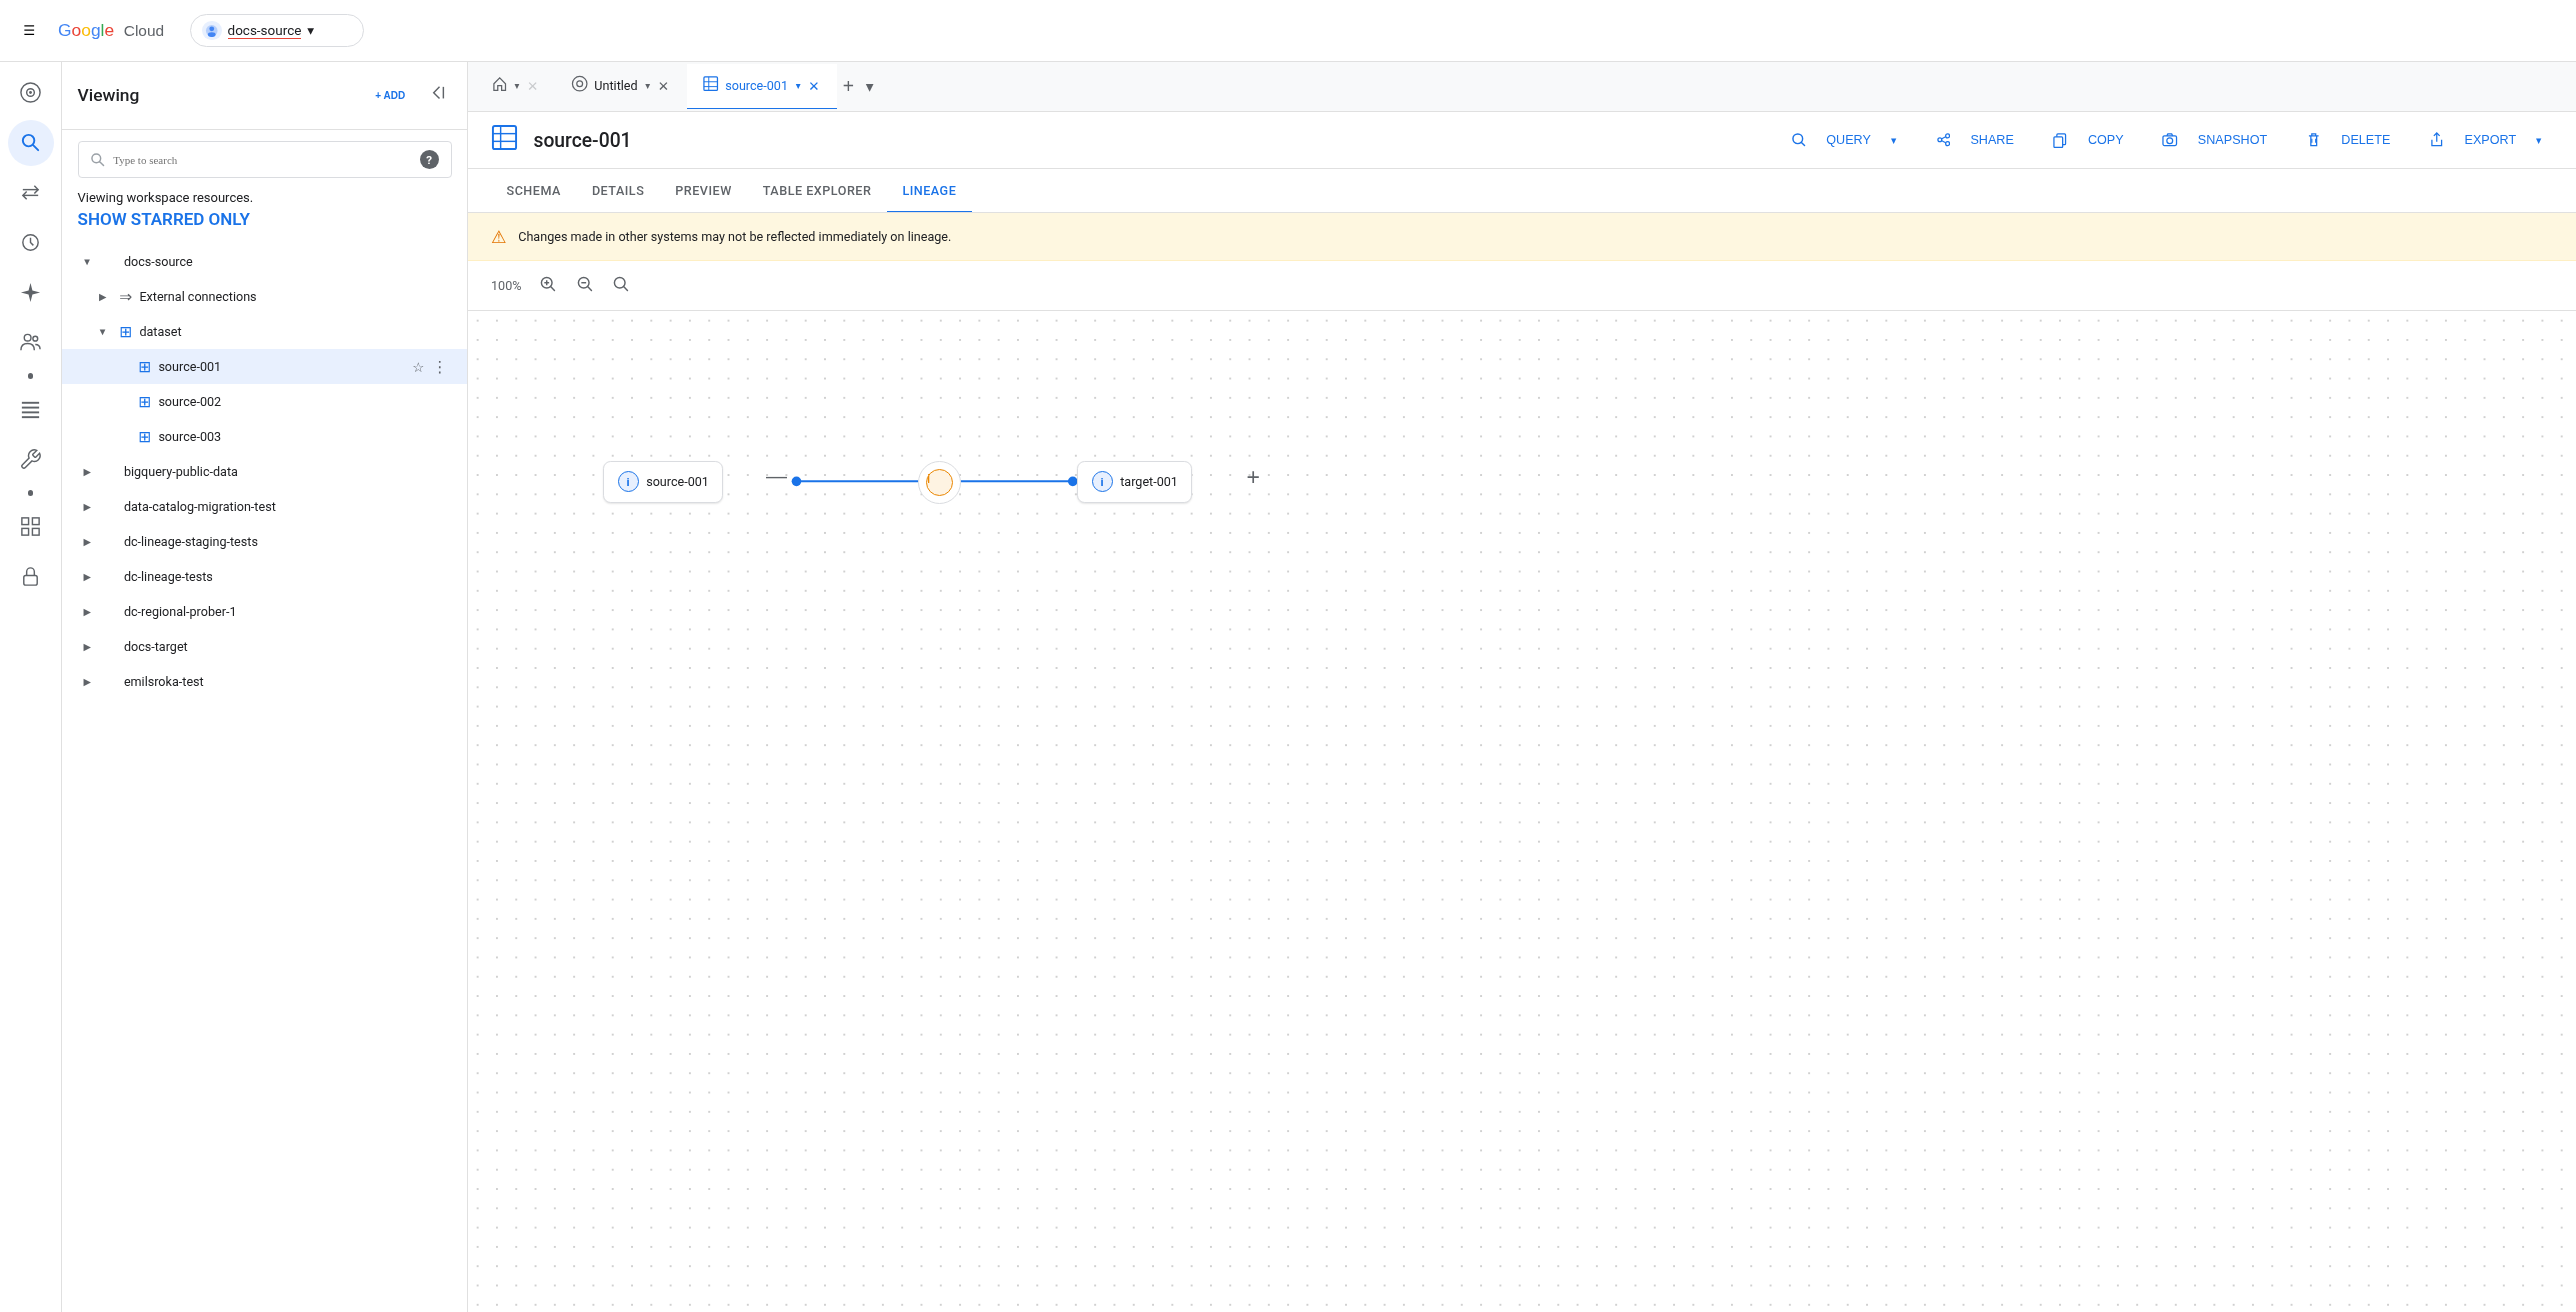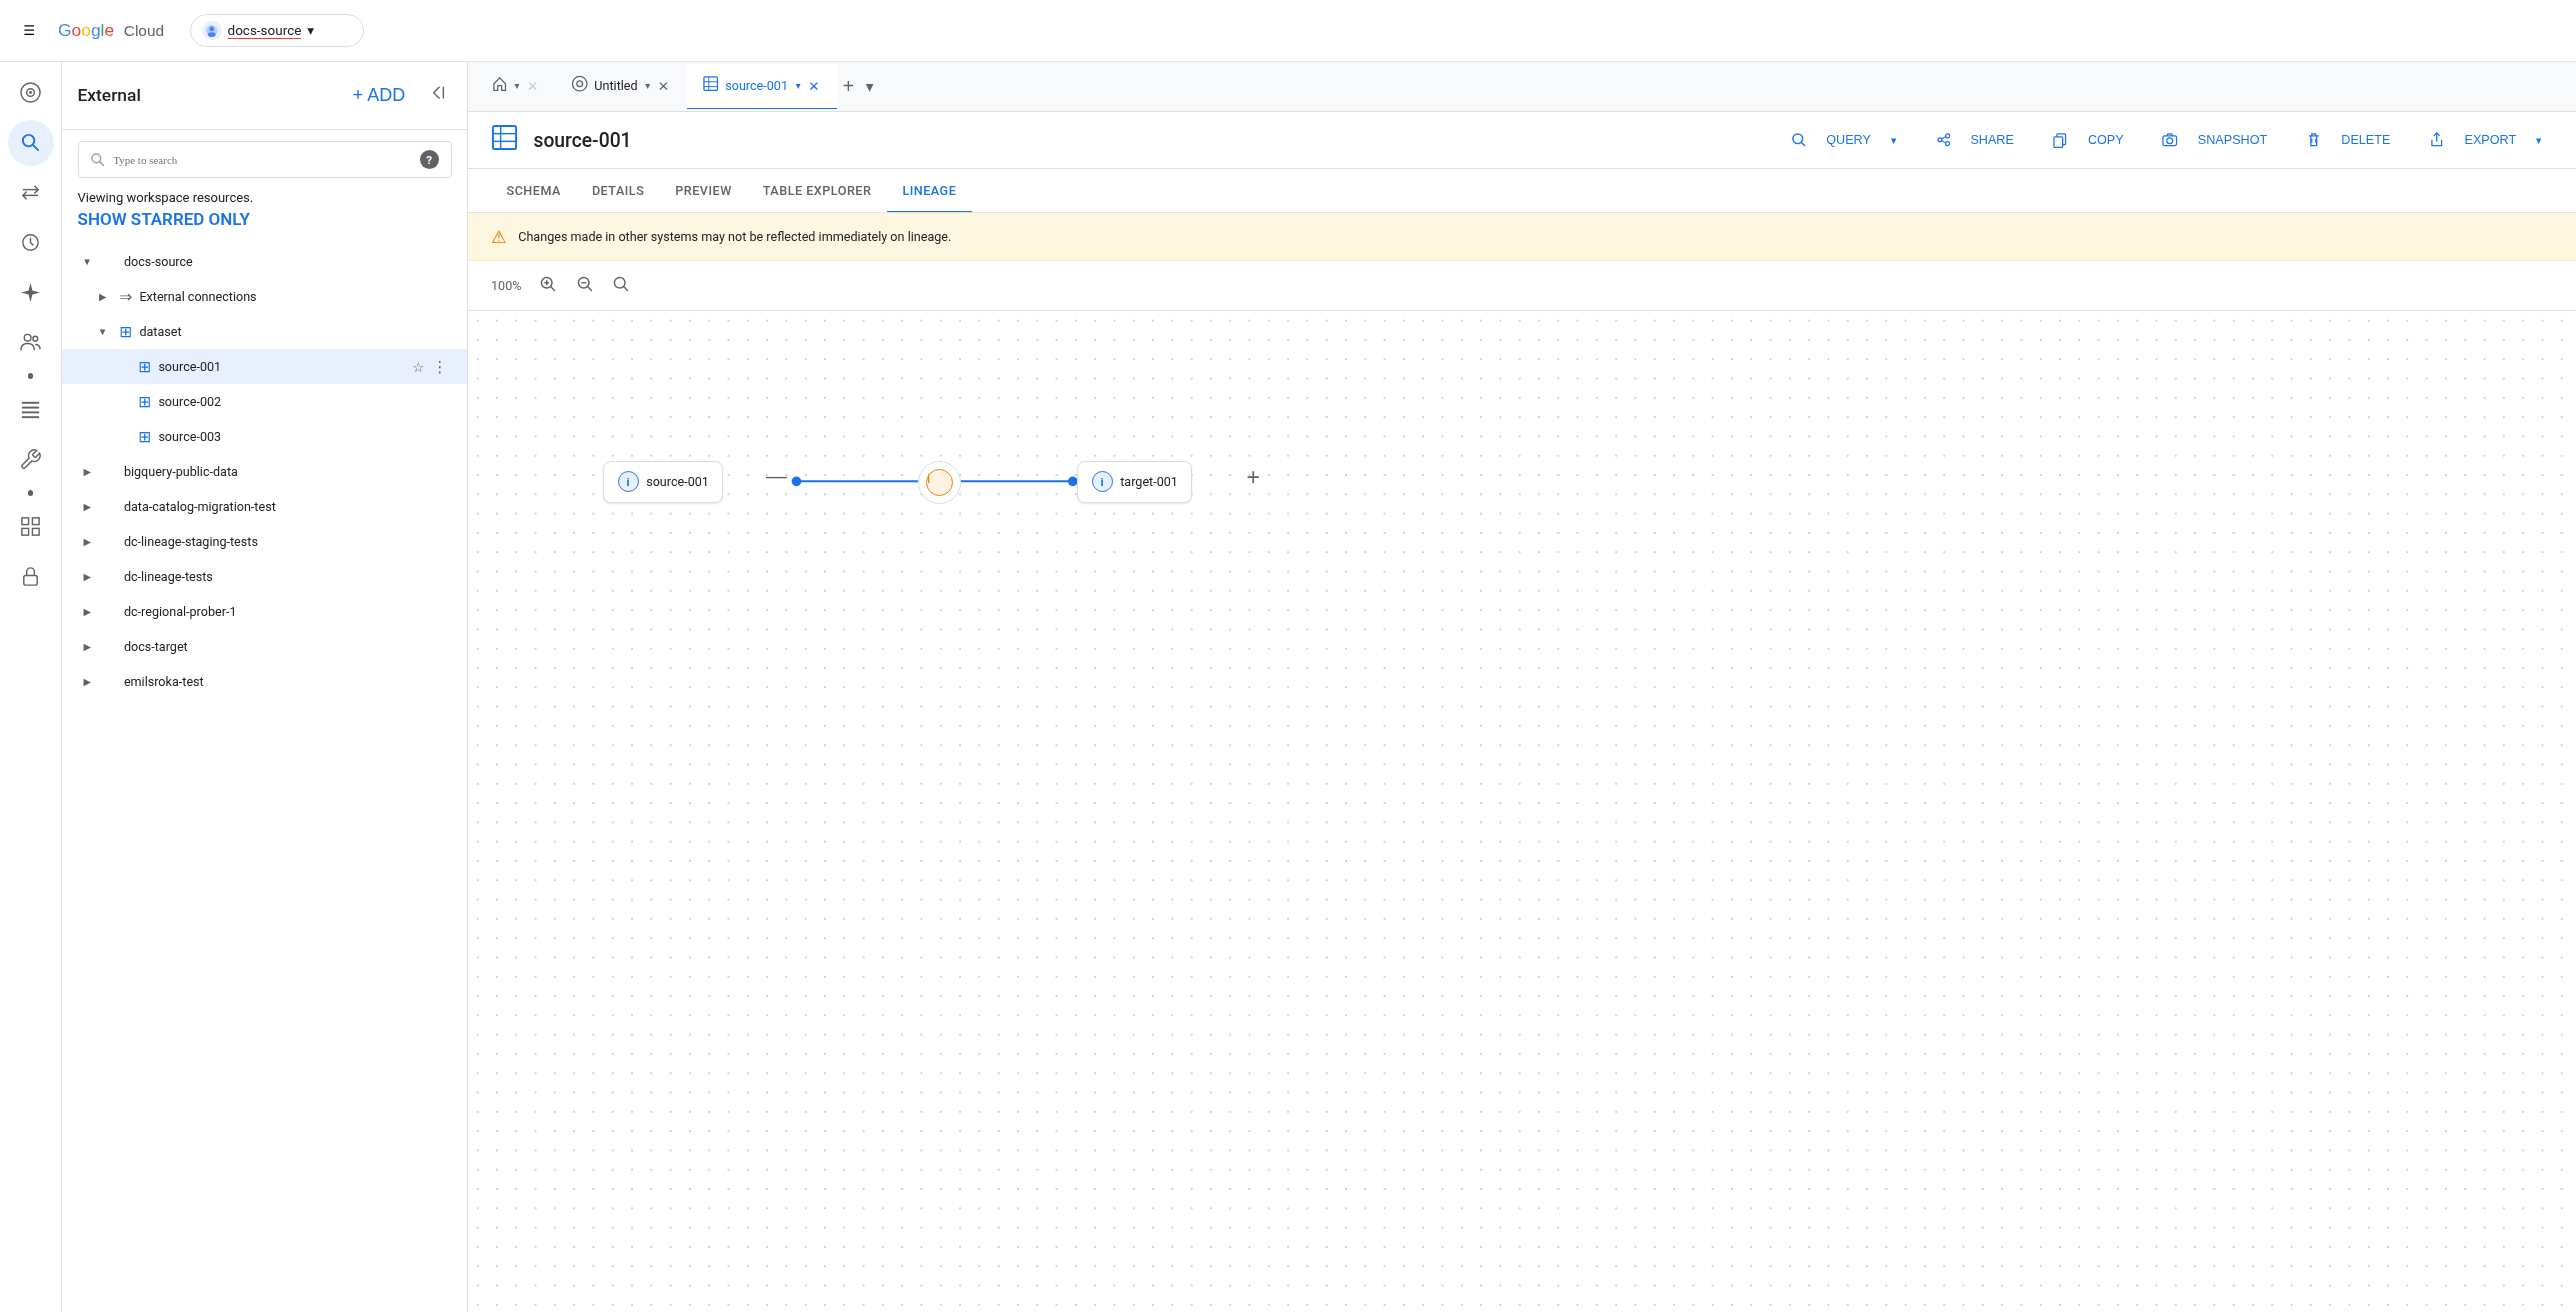--- a/index.html
+++ b/index.html
@@ -57,21 +57,21 @@
       width: 406px; background: #fff; border-right: 1px solid #e0e0e0;
       display: flex; flex-direction: column; overflow: hidden;
     }
     .explorer-header {
       display: flex; align-items: center; padding: 15.5px;
       border-bottom: 1px solid #e0e0e0; gap: 7.7px;
     }
     .explorer-title { font-size: 17.4px; font-weight: 500; flex: 1; }
     .add-btn {
       display: flex; align-items: center; gap: 3.9px;
-      color: #1a73e8; font-size: 18px; font-weight: 400;
+      color: #1a73e8; font-size: 10px; font-weight: 700;
       background: none; border: none; cursor: pointer; padding: 5.8px 7.7px;
       border-radius: 3.9px;
     }
     .collapse-btn { background: none; border: none; cursor: pointer; padding: 5.8px; color: #5f6368; font-size: 17.4px; border-radius: 3.9px; }
 
     .search-box {
       display: flex; align-items: center; margin: 11.6px 15.5px;
       border: 1px solid #dadce0; border-radius: 3.9px; padding: 7.7px 11.6px; gap: 7.7px;
       background: #fff;
     }
@@ -298,21 +298,21 @@
     <button class="rail-btn">
       <svg width="23" height="23" viewBox="0 0 24 24">
         <rect x="5" y="11" width="14" height="10" rx="2" fill="none" stroke="#5f6368" stroke-width="1.5"></rect>
         <path d="M8 11 V7 a4 4 0 0 1 8 0 v4" fill="none" stroke="#5f6368" stroke-width="1.5"></path>
       </svg>
     </button>
   </div>
 
   <div class="explorer-panel">
     <div class="explorer-header">
-      <span class="explorer-title">External</span>
+      <span class="explorer-title">Viewing</span>
       <button class="add-btn">
         <span>+ ADD</span>
       </button>
       <button class="collapse-btn">
         <svg width="19.3" height="19.3" viewBox="0 0 20 20">
           <polyline points="14,4 8,10 14,16" fill="none" stroke="#5f6368" stroke-width="1.5"></polyline>
           <line x1="18" y1="4" x2="18" y2="16" stroke="#5f6368" stroke-width="1.5"></line>
         </svg>
       </button>
     </div>

